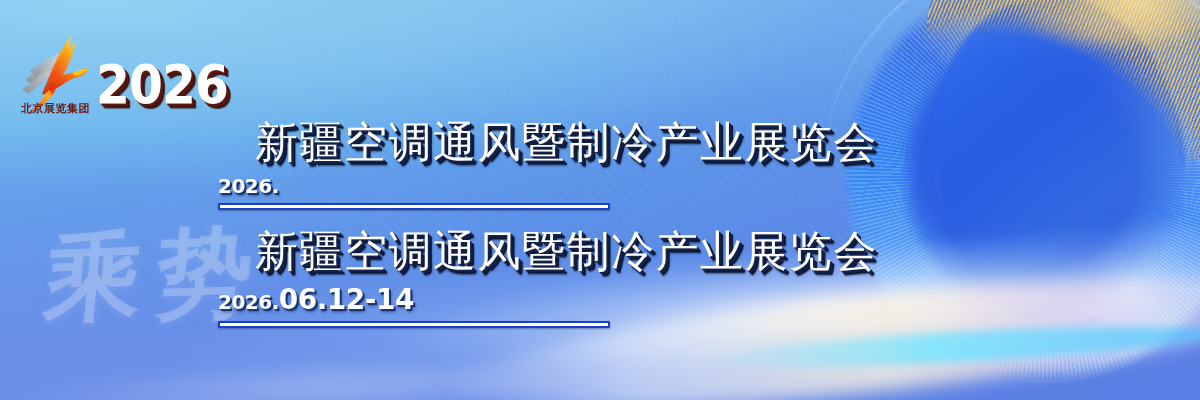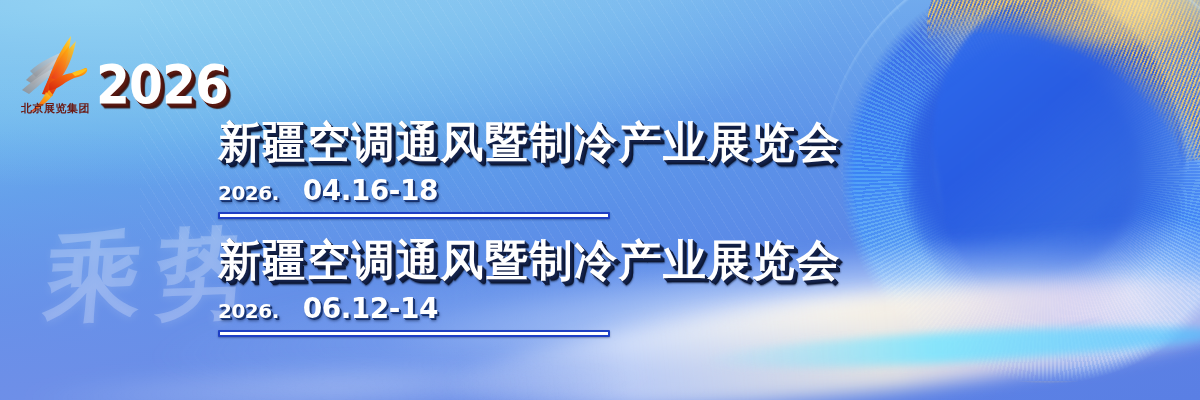--- a/index.html
+++ b/index.html
@@ -195,45 +195,45 @@
        4px 4px 0 #45120D,
        5px 5px 1px rgba(50,16,12,.85);
   }
 
   
   .content { position:absolute; left:218px; top:118px; width:660px; }
 
   .headline {
     font-family:"DejaVu Sans", sans-serif;
     font-size:43px;
-    font-weight:700;
+    font-weight:400;
     letter-spacing:1.5px;
     color:#FFFFFF;
     white-space:nowrap;
     line-height:1.12;
     text-shadow:
        1px 1px 0 #14224A,
        2px 2px 0 #14224A,
        3px 3px 0 #101C3E,
        4px 4px 0 #0D1834,
        4px 5px 2px rgba(8,16,40,.75);
+    text-align: right;
   }
 
   .dateline {
     display:flex; align-items:baseline;
     margin-top:8px;
     white-space:nowrap;
     color:#FFFFFF;
     font-family:"DejaVu Sans", sans-serif;
     font-weight:700;
     text-shadow:
       1px 1px 0 #1B3A7E,
       2px 2px 0 #16306A,
       2px 3px 3px rgba(10,24,60,.5);
-    gap: 24px;
   }
   .d-year { font-size:20px; letter-spacing:-.5px; }
   .d-dates { font-size:28px; letter-spacing:-.5px; }
   .d-venue { font-size:21px; margin-left:14px; letter-spacing:1px; }
 
   .rule {
     position:relative;
     width:392px; height:7px;
     margin-top:5px;
     background:#FFFFFF;
@@ -309,21 +309,20 @@
     </div>
     <div class="year">2026</div>
   </div>
 
   <div class="content">
 
     <div>
       <div class="headline">新疆空调通风暨制冷产业展览会</div>
       <div class="dateline">
         <span class="d-year">2026.</span>
-        <span class="d-dates">04.16-18</span>
       </div>
       <div class="rule"></div>
     </div>
 
     <div class="block-gap"></div>
 
     <div>
       <div class="headline">新疆空调通风暨制冷产业展览会</div>
       <div class="dateline">
         <span class="d-year">2026.</span>

